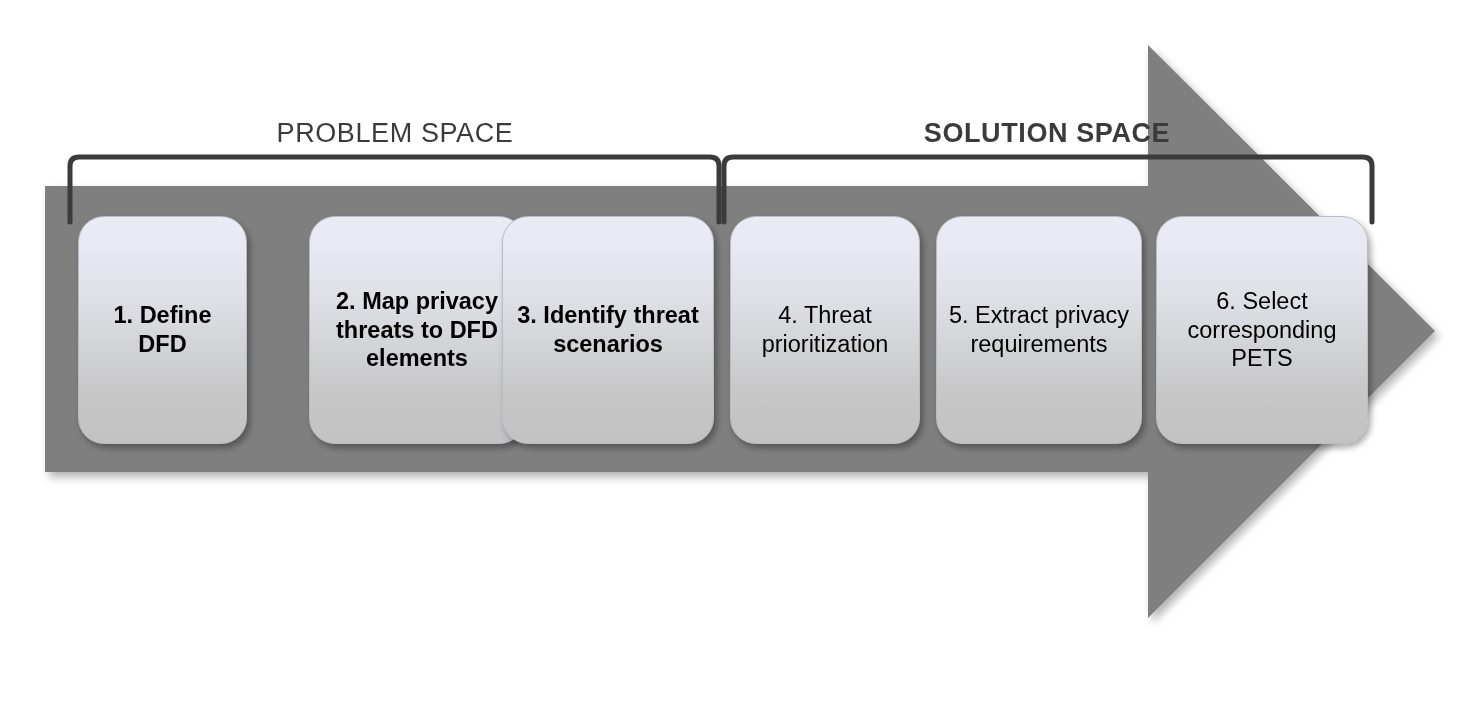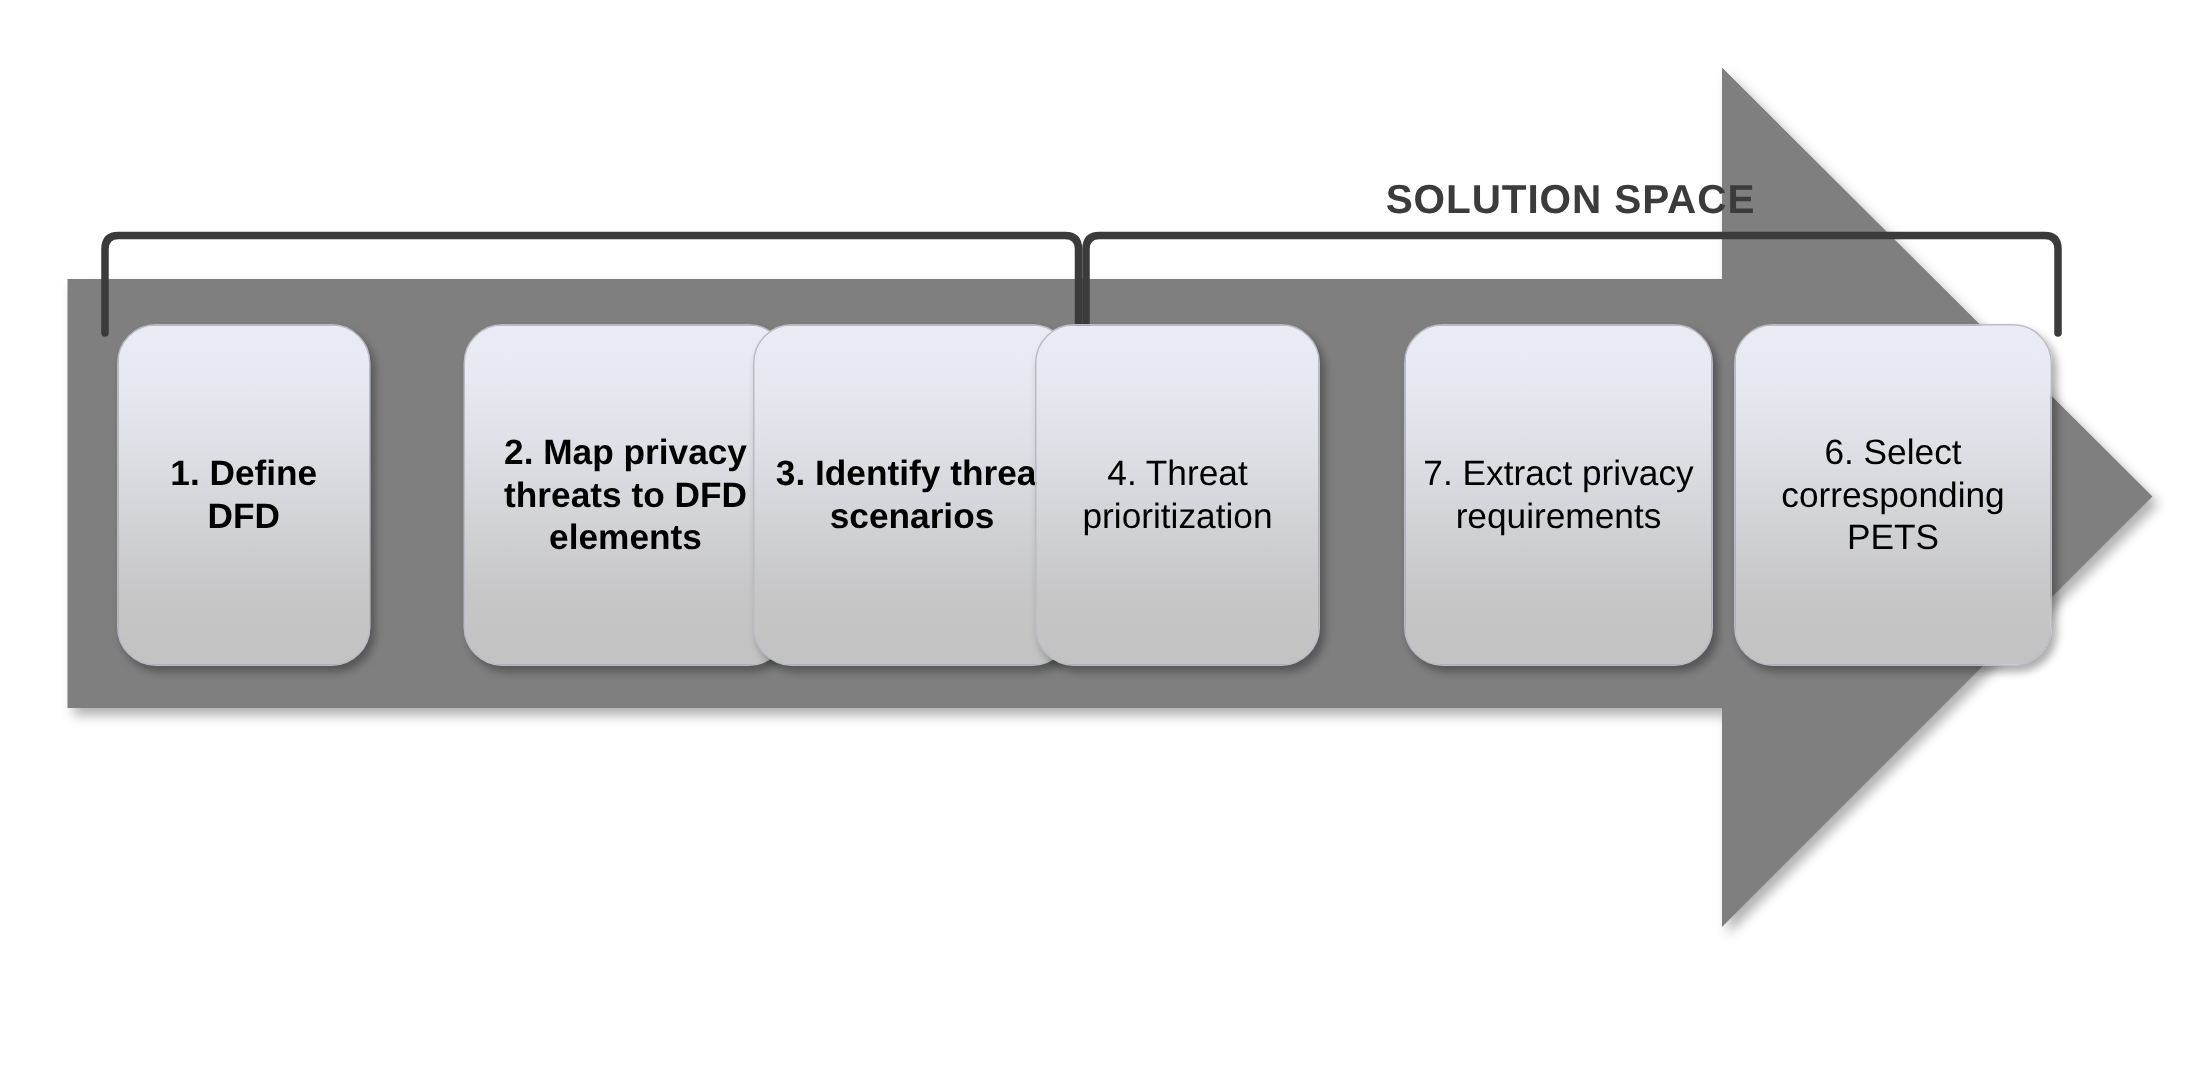--- a/index.html
+++ b/index.html
@@ -80,21 +80,21 @@
     text-align: center;
     padding: 0 10px;
     font-family: "Liberation Sans", "DejaVu Sans", sans-serif;
   }
   .step-text.bold { font-weight: 700; }
   .step-text.normal { font-weight: 400; }
 
   #step-box-0 { left: 78px;   width: 169px; }
   #step-box-1 { left: 309px;  width: 216px; }
   #step-box-2 { left: 502px;  width: 212px; }
-  #step-box-3 { left: 690px;  width: 190px; }
+  #step-box-3 { left: 730px;  width: 190px; }
   #step-box-4 { left: 936px;  width: 206px; }
   #step-box-5 { left: 1156px; width: 212px; }
 </style>
 </head>
 <body>
 
 <div id="canvas">
 
   <svg class="arrow-svg" viewBox="0 0 1472 711" aria-hidden="true">
     <defs>
@@ -103,39 +103,40 @@
       </filter>
     </defs>
     <polygon points="45,186 1148,186 1148,45 1435,331 1148,618 1148,472 45,472" fill="#7f7f7f" filter="url(#arrow-shadow)"></polygon>
   </svg>
 
   <svg class="bracket-svg" viewBox="0 0 1472 711" aria-hidden="true">
     <path d="M 70 222 L 70 166 Q 70 157 79 157 L 710 157 Q 719 157 719 166 L 719 222" fill="none" stroke="#3b3b3b" stroke-width="5" stroke-linecap="round" stroke-linejoin="round"></path>
     <path d="M 724 222 L 724 166 Q 724 157 733 157 L 1363 157 Q 1372 157 1372 166 L 1372 222" fill="none" stroke="#3b3b3b" stroke-width="5" stroke-linecap="round" stroke-linejoin="round"></path>
   </svg>
 
+  <div class="phase-label" id="phase-label-0">PROBLEM SPACE</div>
   <div class="phase-label" id="phase-label-1">SOLUTION SPACE</div>
 
   <div class="step-box" id="step-box-0">
     <span class="step-text bold">1. Define DFD</span>
   </div>
 
   <div class="step-box" id="step-box-1">
     <span class="step-text bold">2. Map privacy threats to DFD elements</span>
   </div>
 
   <div class="step-box" id="step-box-2">
     <span class="step-text bold">3. Identify threat scenarios</span>
   </div>
 
   <div class="step-box" id="step-box-3">
     <span class="step-text normal">4. Threat prioritization</span>
   </div>
 
   <div class="step-box" id="step-box-4">
-    <span class="step-text normal">7. Extract privacy requirements</span>
+    <span class="step-text normal">5. Extract privacy requirements</span>
   </div>
 
   <div class="step-box" id="step-box-5">
     <span class="step-text normal">6. Select corresponding PETS</span>
   </div>
 
 </div>
 
 </body></html>

